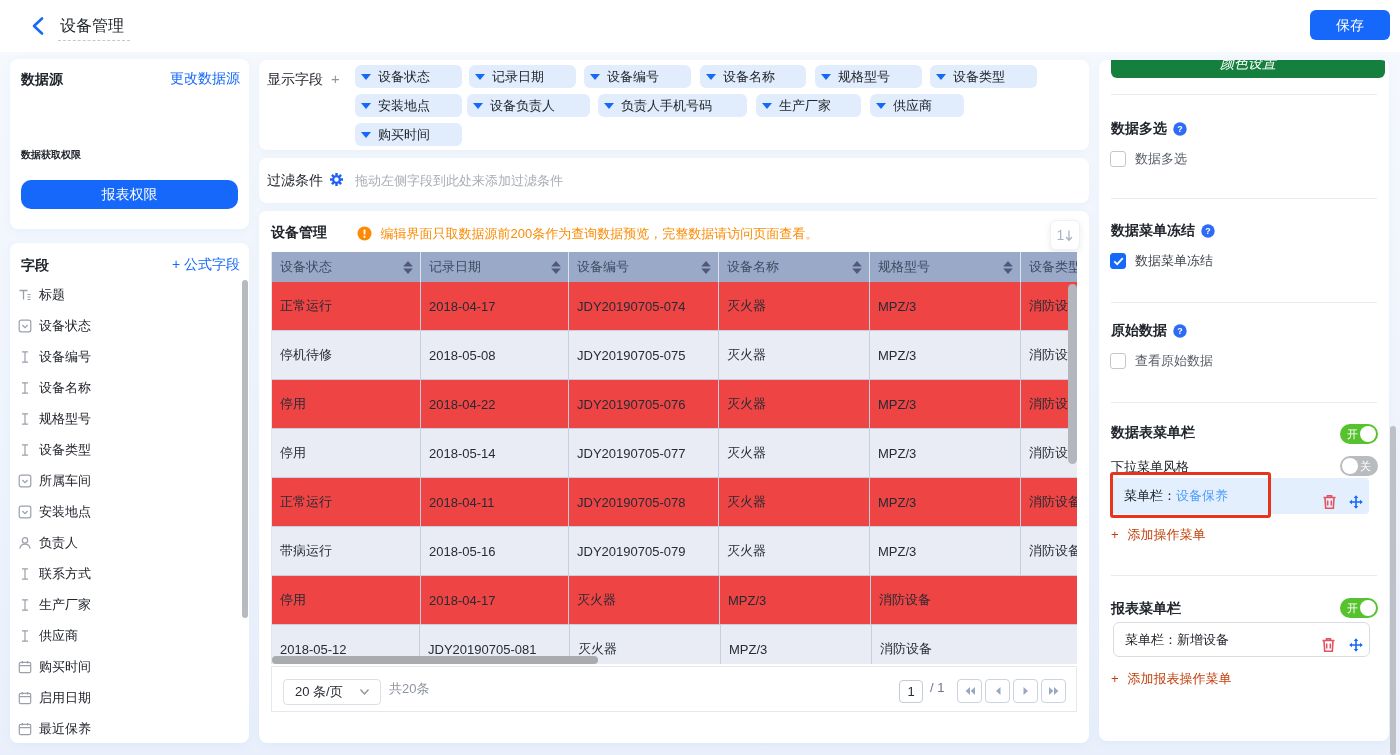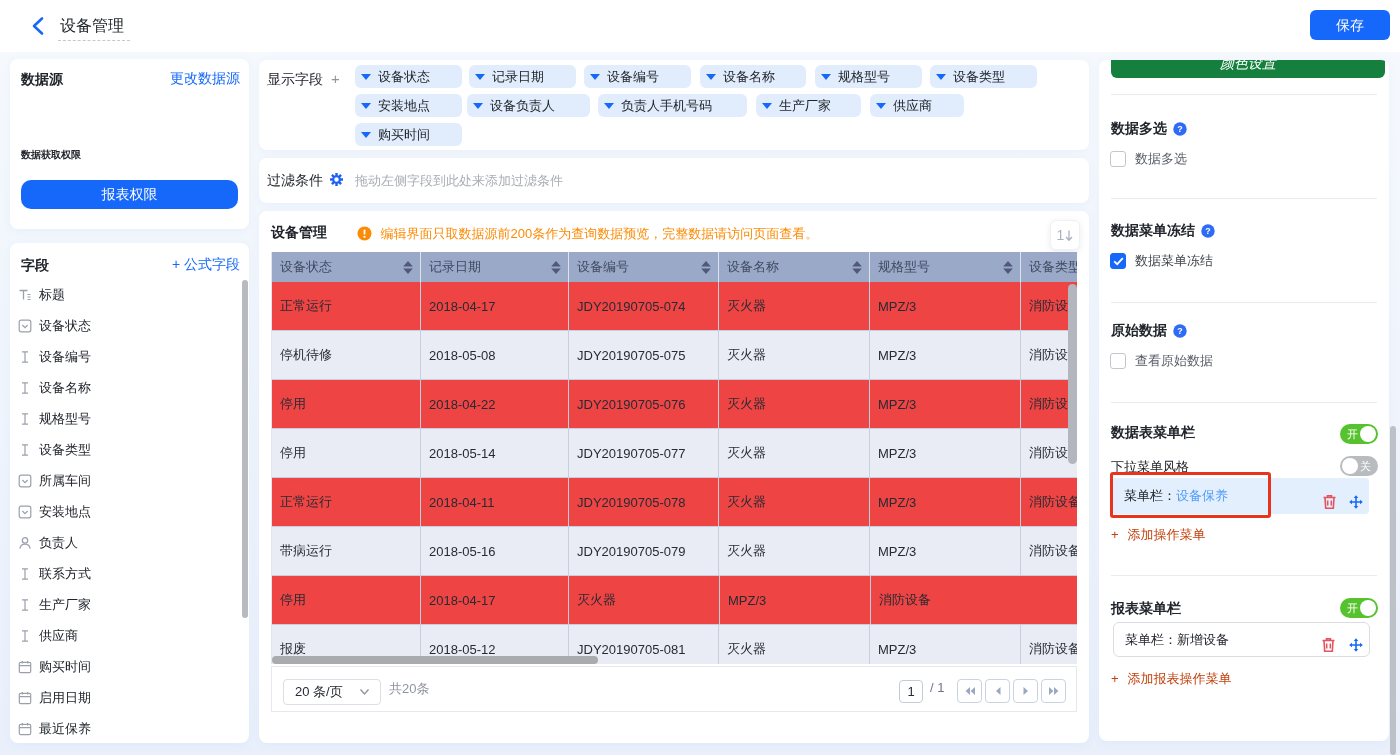--- a/index.html
+++ b/index.html
@@ -288,21 +288,20 @@
         <div class="tcell c6">消防设备</div>
       </div>
       <div class="trow even">
         <div class="tcell c1">停用</div>
         <div class="tcell c2">2018-04-17</div>
         <div class="tcell c4">灭火器</div>
         <div class="tcell c5">MPZ/3</div>
         <div class="tcell c6">消防设备</div>
       </div>
       <div class="trow odd">
-        <div class="tcell c1">报废</div>
         <div class="tcell c2">2018-05-12</div>
         <div class="tcell c3">JDY20190705-081</div>
         <div class="tcell c4">灭火器</div>
         <div class="tcell c5">MPZ/3</div>
         <div class="tcell c6">消防设备</div>
       </div>
     </div>
   <div class="abs" style="left:13px;top:445px;width:326px;height:8px;border-radius:4px;background:#a9abaf;"></div>
   <div class="abs" style="left:809px;top:73px;width:9px;height:180px;border-radius:4.5px;background:#b3b6bd;"></div>
   <div id="pgbar">

